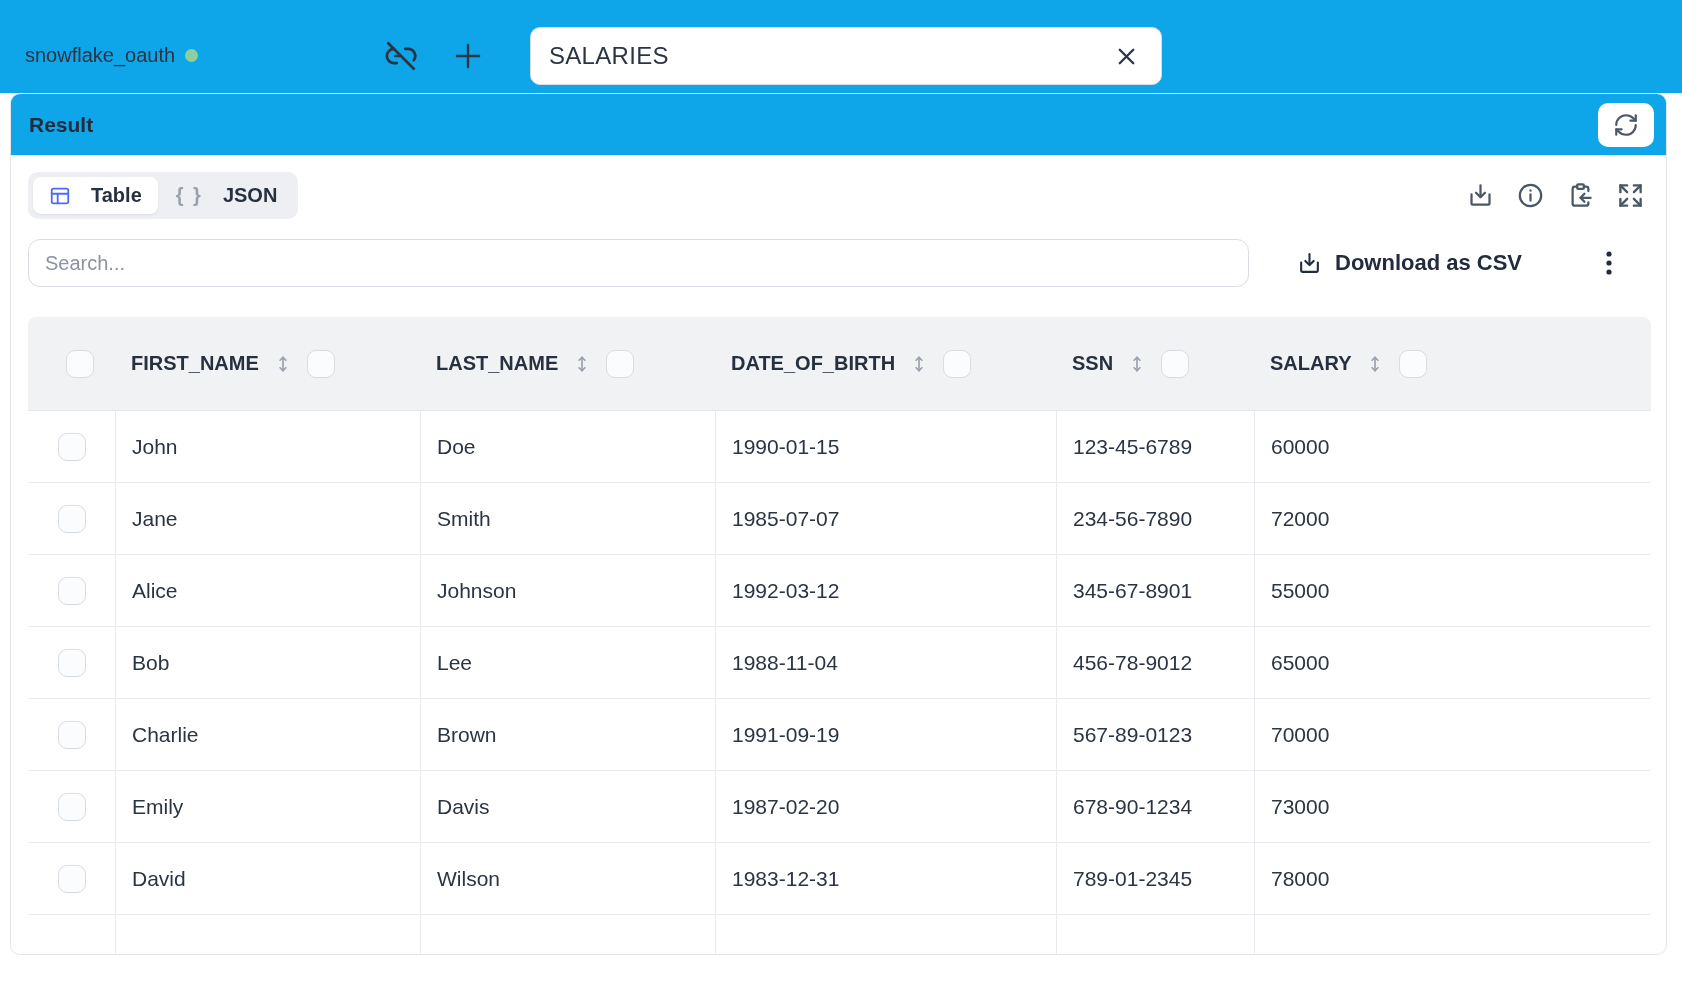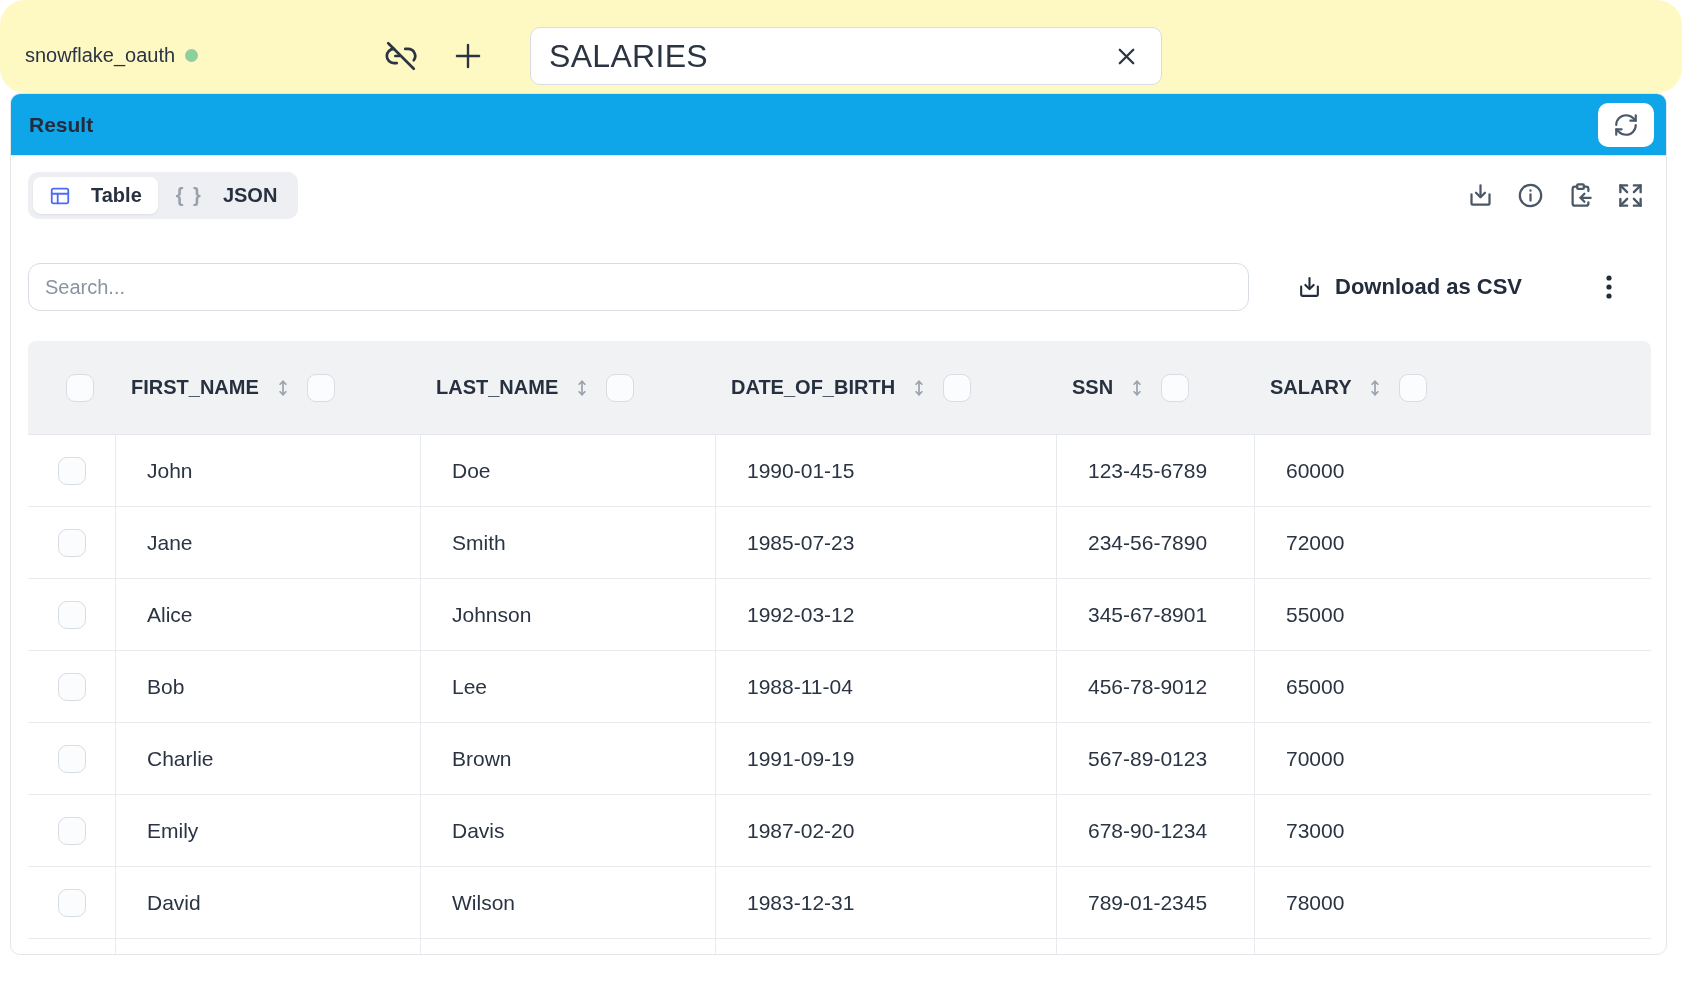--- a/index.html
+++ b/index.html
@@ -1,29 +1,29 @@
 <!DOCTYPE html>
 <html><head>
 <meta charset="utf-8">
 <style>
   * { margin:0; padding:0; box-sizing:border-box; }
   html,body { background:#fff; }
   body { font-family:"Liberation Sans","DejaVu Sans",sans-serif; color:#27303f; }
   .page { position:relative; width:1682px; height:986px; background:#fff; overflow:hidden; }
 
   
-  .topbar { position:absolute; left:0; top:0; width:1682px; height:93px; background:#fef9c3;border-radius:25px; }
+  .topbar { position:absolute; left:0; top:0; width:1682px; height:93px; background:#0ea5e9; }
   .conn { position:absolute; left:25px; top:44px; display:flex; align-items:center; gap:10px; }
   .conn-name { font-size:20px; color:#2b3443; }
   .status-dot { width:13px; height:13px; border-radius:50%; background:#8fcf9c; }
   .icon-btn { background:none; border:none; cursor:pointer; display:flex; align-items:center; justify-content:center; padding:0; }
   .unlink-btn { position:absolute; left:383px; top:38px; width:36px; height:36px; }
   .plus-btn { position:absolute; left:448px; top:36px; width:40px; height:40px; }
   .name-input-wrap { position:absolute; left:530px; top:27px; width:632px; height:58px; }
-  .name-input { width:100%; height:100%; border:1.5px solid #d8dde3; border-radius:10px; padding:0 60px 0 18px; font-size:32px; font-weight:500; letter-spacing:.3px; color:#2b3443; font-family:inherit; outline:none; background:#fff; }
+  .name-input { width:100%; height:100%; border:1.5px solid #d8dde3; border-radius:10px; padding:0 60px 0 18px; font-size:24px; font-weight:500; letter-spacing:.3px; color:#2b3443; font-family:inherit; outline:none; background:#fff; }
   .clear-btn { position:absolute; right:22px; top:15px; width:28px; height:28px; }
 
   
   .panel { position:absolute; left:10px; top:93px; width:1657px; height:862px; border:1px solid #e2e5e9; border-radius:10px; background:#fff; overflow:hidden; }
   .panel-header { position:relative; height:62px; background:#0ea5e9; border-bottom:1px solid #e2e5e9; display:flex; align-items:center; padding:0 18px; }
   .panel-title { font-size:21px; font-weight:700; color:#222c3c; }
   .refresh-btn { position:absolute; right:12px; top:9px; width:56px; height:44px; background:#fff; border-radius:10px; border:none; }
 
   .pbody { padding:0 17px; }
 
@@ -31,39 +31,39 @@
   .row1 { margin-top:16px; display:flex; align-items:center; justify-content:space-between; padding-right:5px; }
   .tab-group { display:inline-flex; align-items:center; background:#edeff2; border-radius:10px; padding:5px; gap:2px; }
   .tab { display:flex; align-items:center; gap:20px; padding:7px 16px; border-radius:8px; border:none; background:transparent; cursor:pointer; font-family:inherit; }
   .tab.active { background:#fff; box-shadow:0 1px 2px rgba(20,30,50,.08); }
   .tab-label { font-size:20px; font-weight:700; color:#26303f; }
   .braces { font-size:20px; font-weight:600; color:#9aa1ae; letter-spacing:2px; }
   .icon-row { display:flex; align-items:center; gap:23px; }
   .icon-row .icon-btn { width:27px; height:27px; }
 
   
-  .row2 { margin-top:44px; display:flex; align-items:center; }
+  .row2 { margin-top:20px; display:flex; align-items:center; }
   .search-input { width:1221px; height:48px; border:1.5px solid #d8dde3; border-radius:12px; padding:0 16px; font-size:20px; color:#2b3443; font-family:inherit; outline:none; background:#fff; }
   .search-input::placeholder { color:#8b93a2; }
   .csv-group { display:flex; align-items:center; gap:13px; margin-left:48px; cursor:pointer; background:none; border:none; font-family:inherit; }
   .csv-label { font-size:22px; font-weight:700; color:#222c3c; white-space:nowrap; }
   .kebab-btn { margin-left:auto; margin-right:28px; width:24px; height:32px; }
 
   
   .dtable { margin-top:30px; width:1623px; }
   .thead, .trow { display:grid; grid-template-columns:87px 305px 295px 341px 198px 1fr; }
   .thead { background:#f1f2f4; border-radius:8px 8px 0 0; height:94px; border-bottom:1px solid #e4e7eb; }
   .th { display:flex; align-items:center; gap:14px; padding-left:16px; }
   .th-label { font-size:20px; font-weight:700; color:#27303f; white-space:nowrap; }
   .sort-icon { flex:none; cursor:pointer; }
   .cb { width:28px; height:28px; border:1.5px solid #d8dde3; border-radius:9px; background:#fbfcfd; cursor:pointer; flex:none; }
   .cbcell { display:flex; align-items:center; justify-content:center; }
   .trow { height:72px; border-bottom:1px solid #e8eaee; background:#fff; }
   .trow.partial { height:72px; border-bottom:none; }
-  .td { display:flex; align-items:center; padding-left:31px; font-size:21px; color:#2b3443; overflow:hidden; white-space:nowrap; }
+  .td { display:flex; align-items:center; padding-left:16px; font-size:21px; color:#2b3443; overflow:hidden; white-space:nowrap; }
   .td + .td { border-left:1px solid #e8eaee; }
 
   svg { display:block; }
 </style>
 </head>
 <body>
 <div class="page">
 
   <div class="topbar">
     <div class="conn">
@@ -281,21 +281,21 @@
       <div class="td">123-45-6789</div>
       <div class="td">60000</div>
     </div>
 
     <div class="trow">
       <div class="td cbcell" style="padding-left:0">
         <div class="cb"></div>
       </div>
       <div class="td">Jane</div>
       <div class="td">Smith</div>
-      <div class="td">1985-07-23</div>
+      <div class="td">1985-07-07</div>
       <div class="td">234-56-7890</div>
       <div class="td">72000</div>
     </div>
 
     <div class="trow">
       <div class="td cbcell" style="padding-left:0">
         <div class="cb"></div>
       </div>
       <div class="td">Alice</div>
       <div class="td">Johnson</div>

